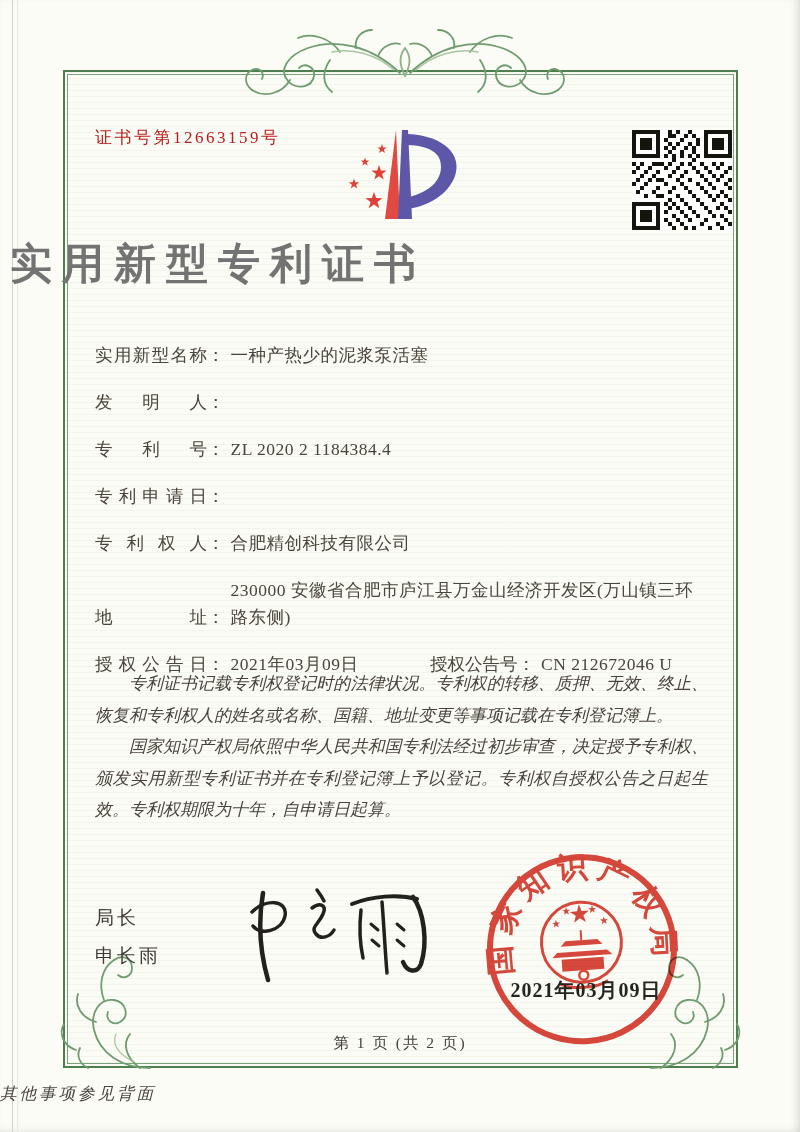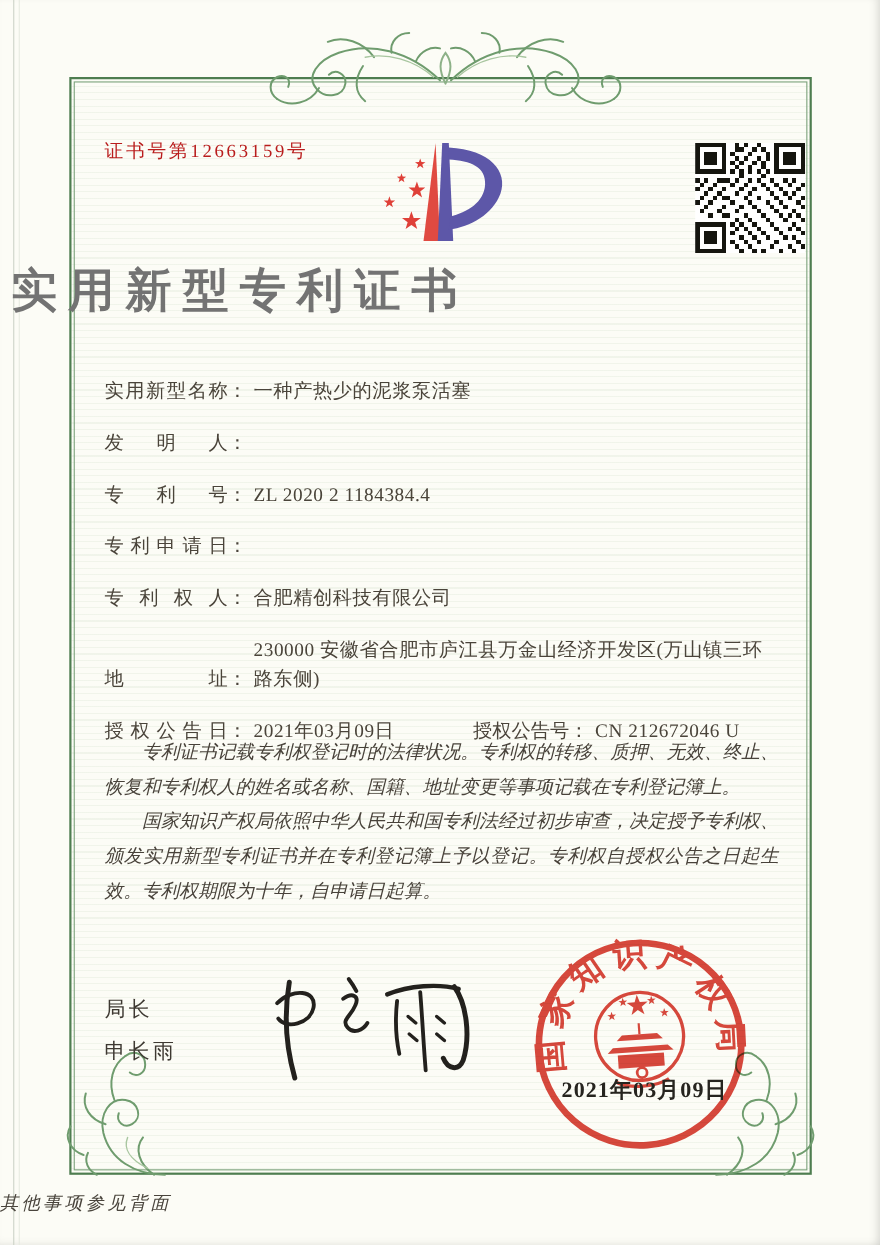--- a/index.html
+++ b/index.html
@@ -228,14 +228,15 @@
         <path d="M557,951 L607,951 L612,956 L552,956 Z"></path>
         <path d="M561,958 L603,958 L603,970 L561,970 Z"></path>
       </g>
       <path d="M582,930 L582,940" stroke="#d63b2f" stroke-width="2"></path>
       <circle cx="582" cy="975" r="4.5" fill="none" stroke="#d63b2f" stroke-width="2.5"></circle>
       <path d="M558,982 C570,989 594,989 606,982" fill="none" stroke="#d63b2f" stroke-width="3"></path>
     </g>
   </svg>
   <div class="seal-date">2021年03月09日</div>
 
+  <div class="page-indicator">第 1 页 (共 2 页)</div>
   <div class="back-note">其他事项参见背面</div>
 </div>
 
 </body></html>

